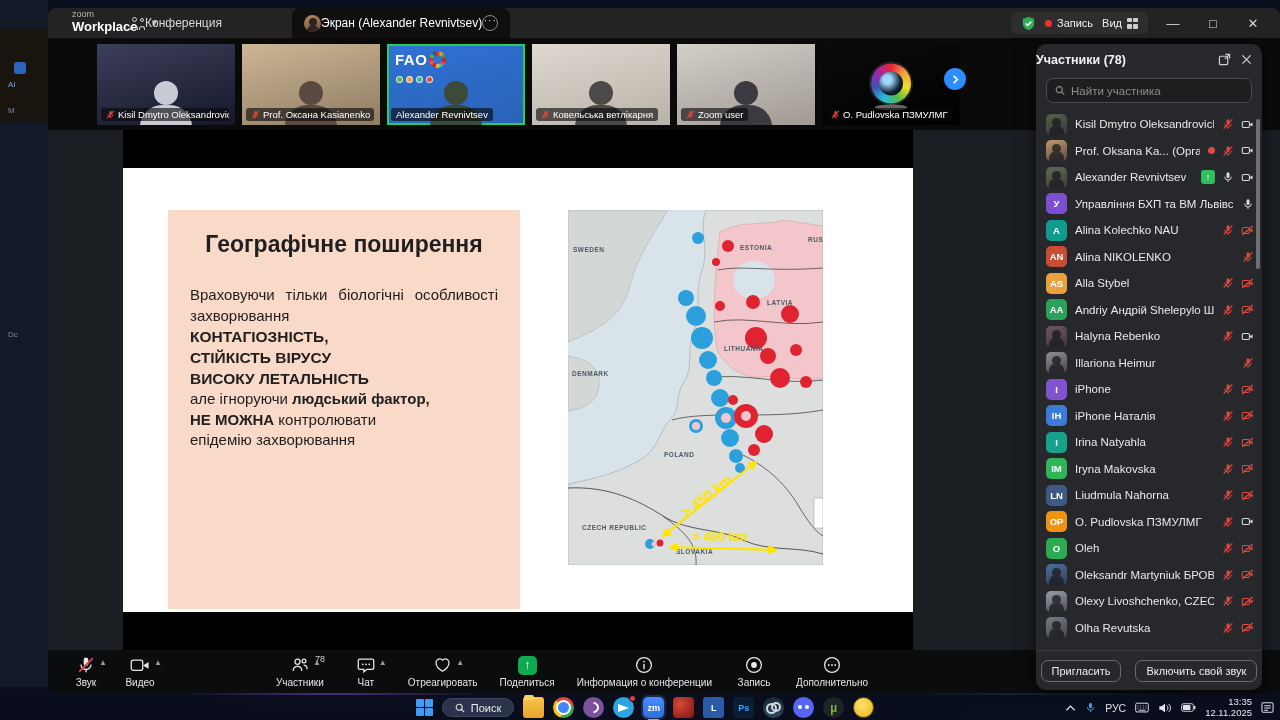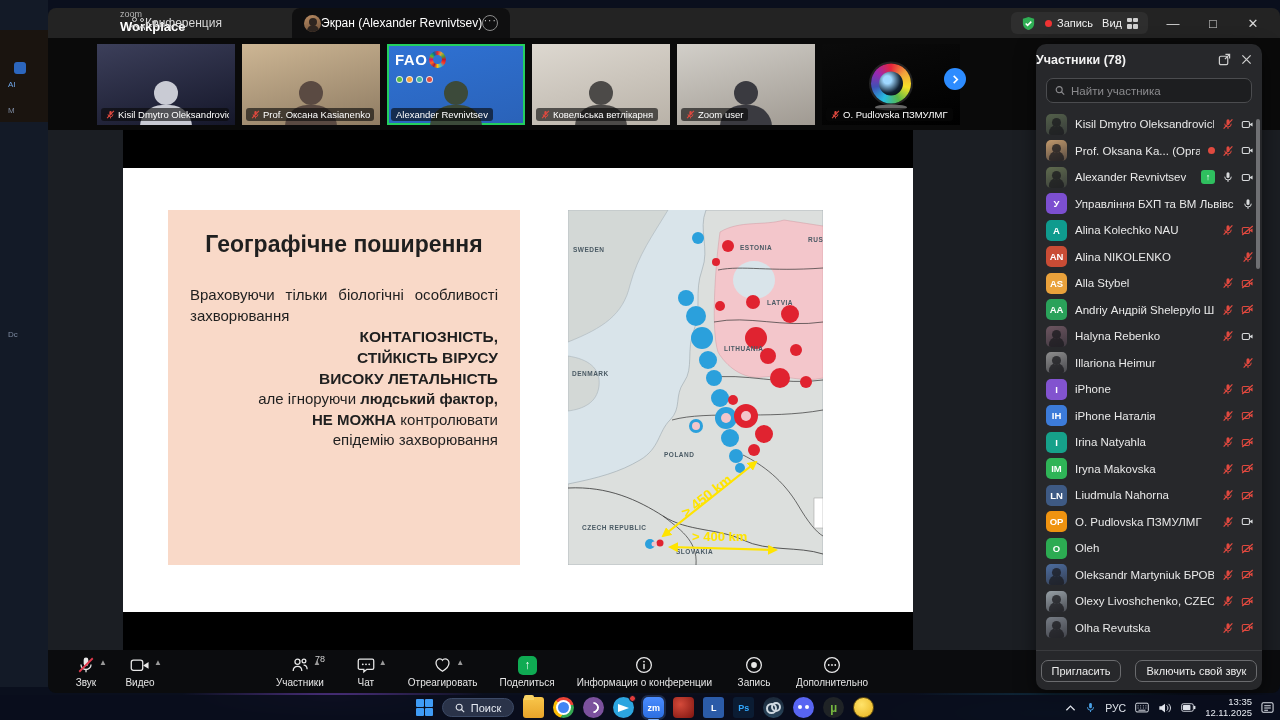--- a/index.html
+++ b/index.html
@@ -18,21 +18,21 @@
   .left-strip { left:0; top:8; width:48px; height:687px; background:#131a27; }
   .left-strip .seg-top { position:absolute; top:30px; left:0; width:48px; height:92px; background:#1a140f; }
   .ls-item { position:absolute; left:8px; font-size:8px; color:#7d8aa0; }
   .ls-ico { position:absolute; left:14px; top:62px; width:12px; height:12px; border-radius:3px; background:#2f6fd0; opacity:.9; }
   .ls-a { top:80px; color:#6fa6e8; }
   .ls-m { top:106px; }
   .ls-d { top:330px; }
 
   
   .titlebar { left:48px; top:8px; width:1232px; height:30px; background:#232323; border-radius:8px 8px 0 0; }
-  .brand { position:absolute; left:24px; top:2px; line-height:1;margin-left:48px; }
+  .brand { position:absolute; left:24px; top:2px; line-height:1; }
   .brand .z { font-size:9px; color:#b5b5b5; }
   .brand .w { font-size:13px; color:#fff; font-weight:bold; margin-top:1px; }
   .brand-chev { position:absolute; left:102px; top:10px; color:#b9b9b9; font-size:9px; }
   .tab { position:absolute; top:0; height:30px; display:flex; align-items:center; padding:0 12px; font-size:12px; color:#d9d9d9; }
   .tab1 { left:70px; }
   .tab-active { left:244px; background:#0f0f10; border-radius:8px 8px 0 0; color:#fff; }
   .tab-av { width:17px; height:17px; border-radius:50%; background:linear-gradient(160deg,#b98c63,#6e4f38); position:relative; overflow:hidden; }
   .tab-av::after { content:""; position:absolute; left:4.5px; top:3px; width:8px; height:8px; border-radius:50%; background:#2e2520; box-shadow:0 9px 0 2px #2e2520; }
   .tab-more { width:16px; height:16px; border:1px solid #8a8a8a; border-radius:50%; display:flex; align-items:center; justify-content:center; font-size:10px; color:#cfcfcf; letter-spacing:1px; line-height:0; padding-bottom:4px; }
   .people-ico { width:15px; height:13px; position:relative; }
@@ -74,24 +74,24 @@
   .lens-logo::before { content:""; position:absolute; left:4px; bottom:-7px; width:32px; height:6px; border-radius:50%; background:rgba(200,200,200,.5); }
   .tile-label { position:absolute; left:4px; bottom:4px; max-width:128px; background:rgba(8,8,8,.62); border-radius:3px; padding:1px 5px; font-size:9.5px; color:#fff; display:flex; align-items:center; gap:3px; white-space:nowrap; overflow:hidden; }
   .tile-label .mini-mic { flex:none; display:flex; }
   .next-btn { position:absolute; left:896px; top:30px; width:22px; height:22px; border-radius:50%; background:#2d8cff; display:flex; align-items:center; justify-content:center; }
   .next-btn svg { display:block; }
 
   
   .share-area { left:48px; top:130px; width:1232px; height:520px; background:#1b1e23; }
   .slide-wrap { position:absolute; left:75px; top:0; width:790px; height:520px; background:#000; }
   .slide { position:absolute; left:0; top:38px; width:790px; height:444px; background:#fff; }
-  .pink-box { position:absolute; left:45px; top:42px; width:352px; height:355px; background:#f9d9c8; padding:16px 22px 0 22px; color:#1f1f1f; }
+  .pink-box { position:absolute; left:45px; top:42px; width:352px; height:399px; background:#f9d9c8; padding:16px 22px 0 22px; color:#1f1f1f; }
   .slide-title { text-align:center; font-size:23px; font-weight:bold; line-height:1.45; margin-top:2px; }
   .slide-lines { margin-top:24px; }
-  .slide-line { font-size:15px; line-height:1.36;text-align:right; }
+  .slide-line { font-size:15px; line-height:1.36; }
   .slide-line.justify { text-align:justify; text-align-last:left; }
   .slide-line .b { font-weight:bold; }
   .slide-line.caps { font-weight:bold; font-size:15.5px; }
   .map-box { position:absolute; left:445px; top:42px; width:255px; height:355px; }
   .map-box svg { display:block; }
 
   
   .toolbar { left:48px; top:650px; width:1232px; height:43px; background:#0b0c0e; border-radius:0 0 8px 8px; display:flex; align-items:center; }
   .tb-left { display:flex; margin-left:18px; gap:14px; }
   .tb-center { display:flex; margin:0 auto; gap:22px; padding-right:230px; }

